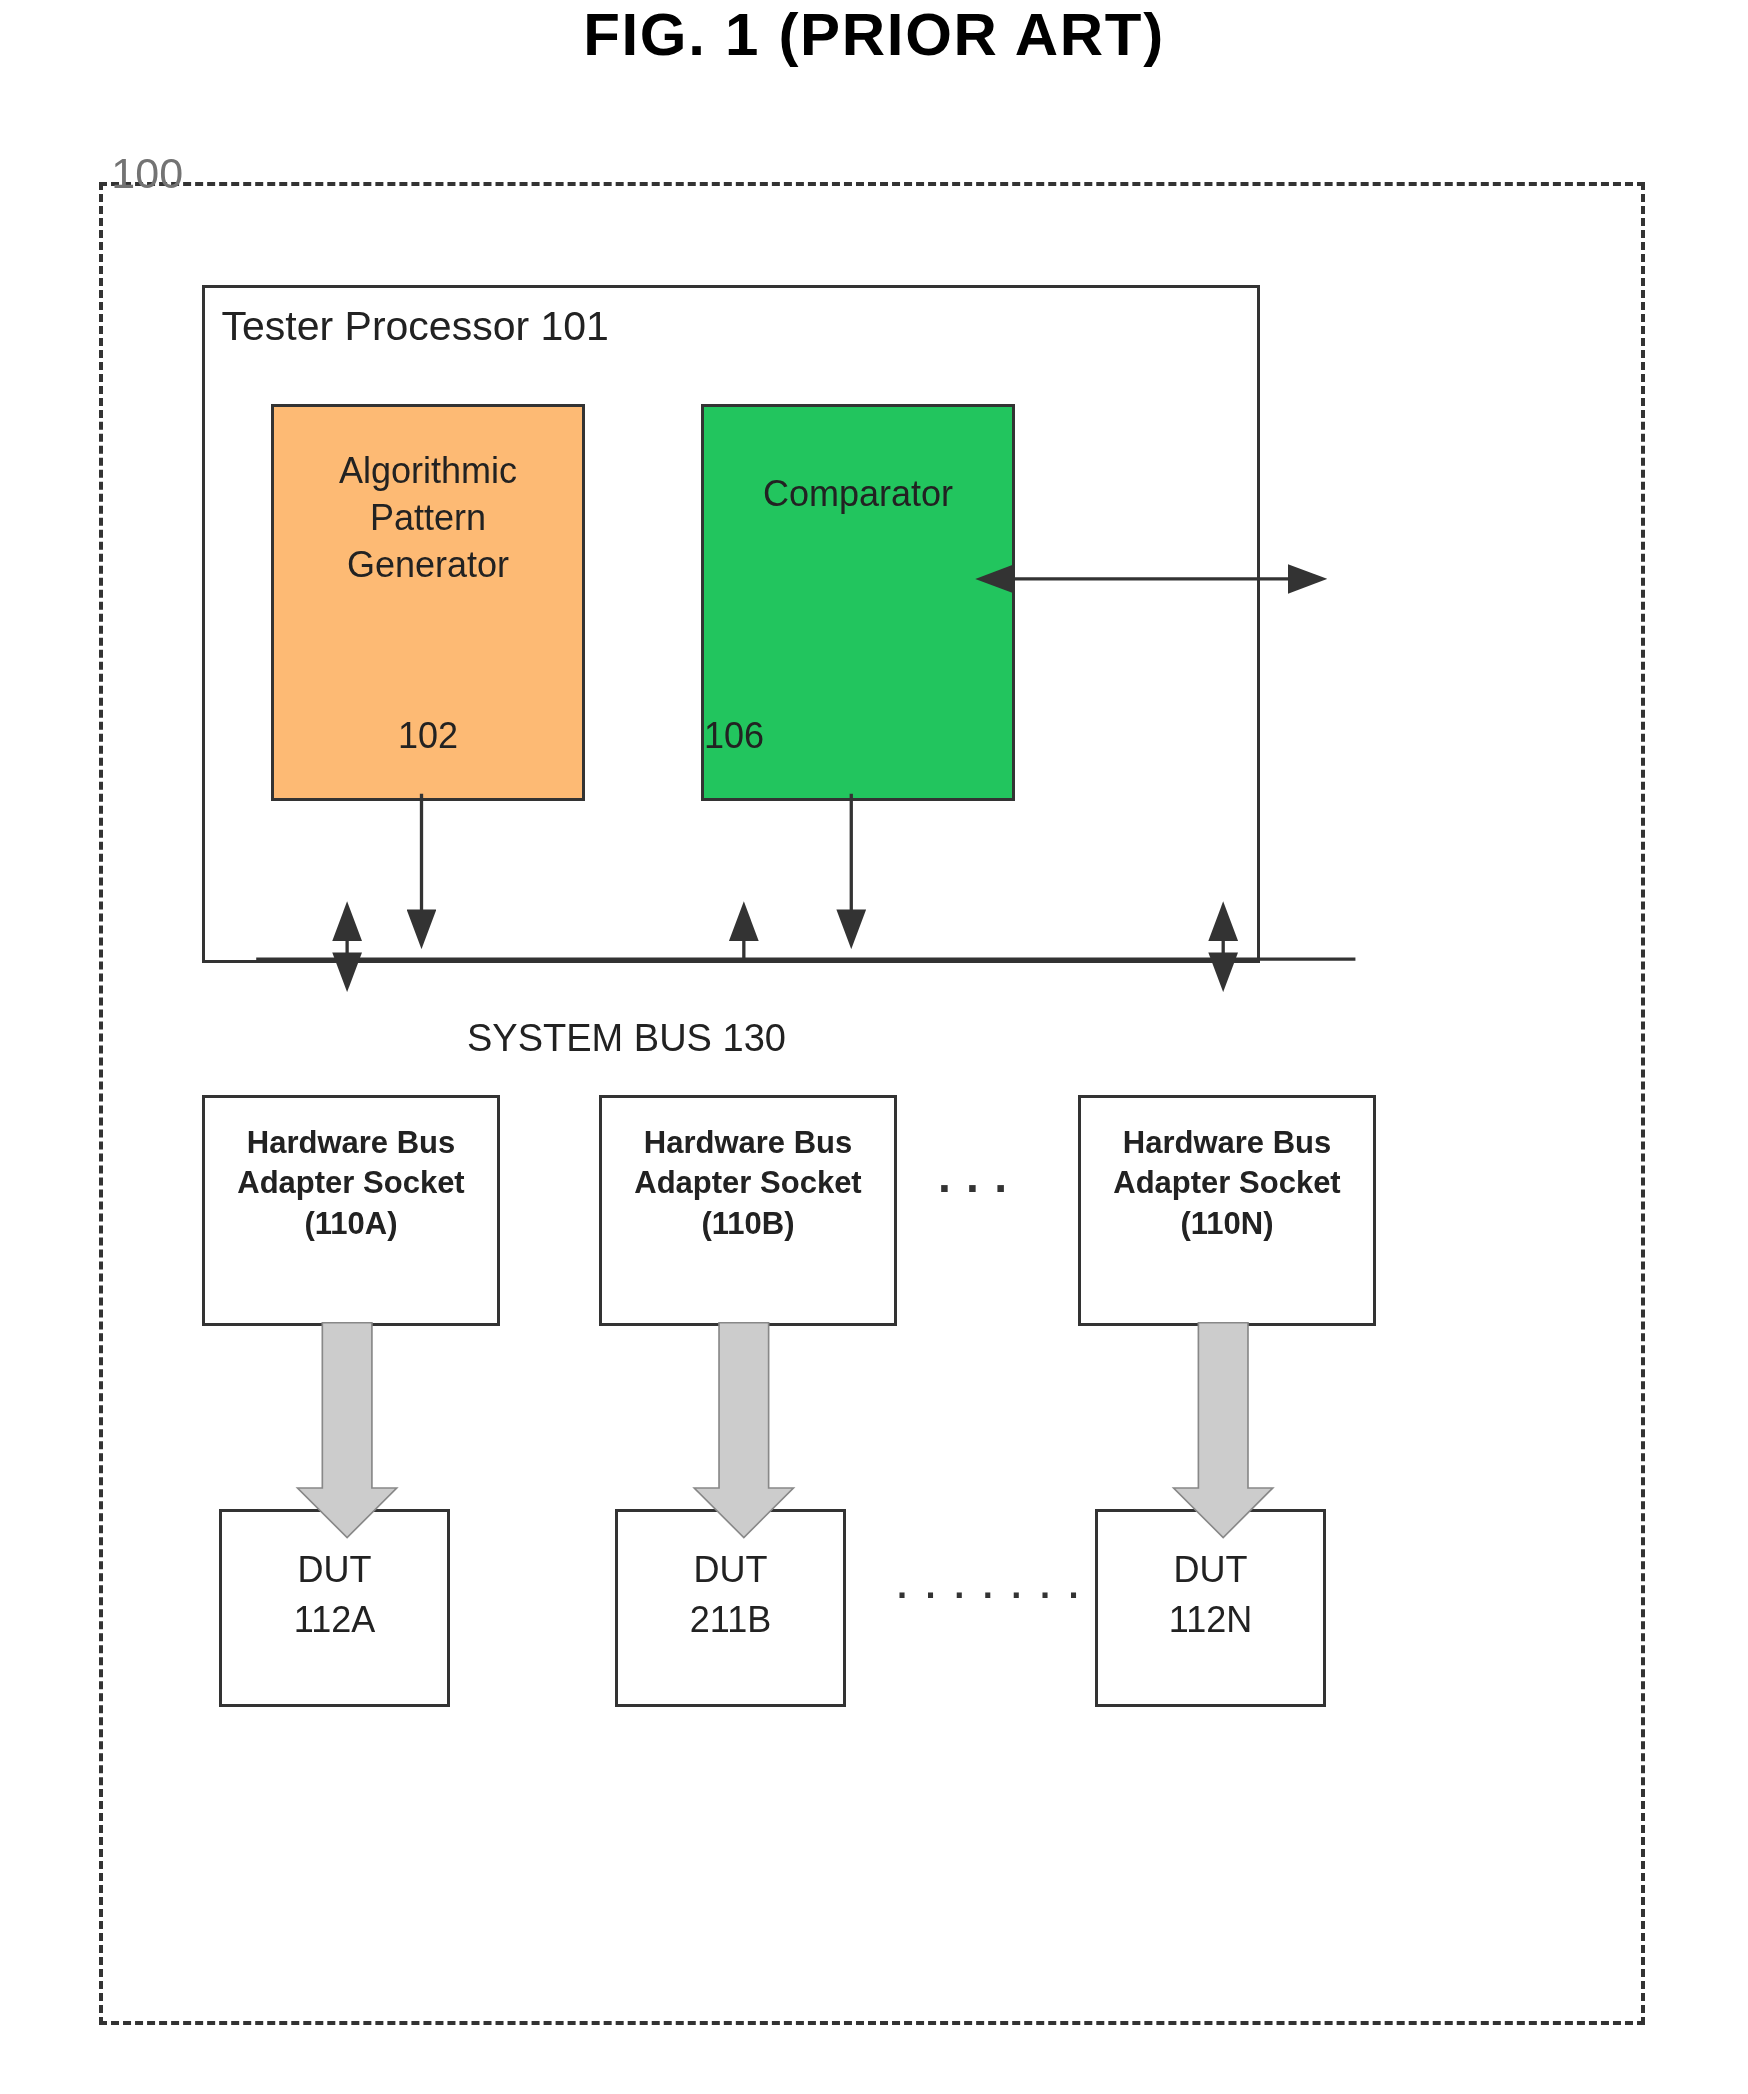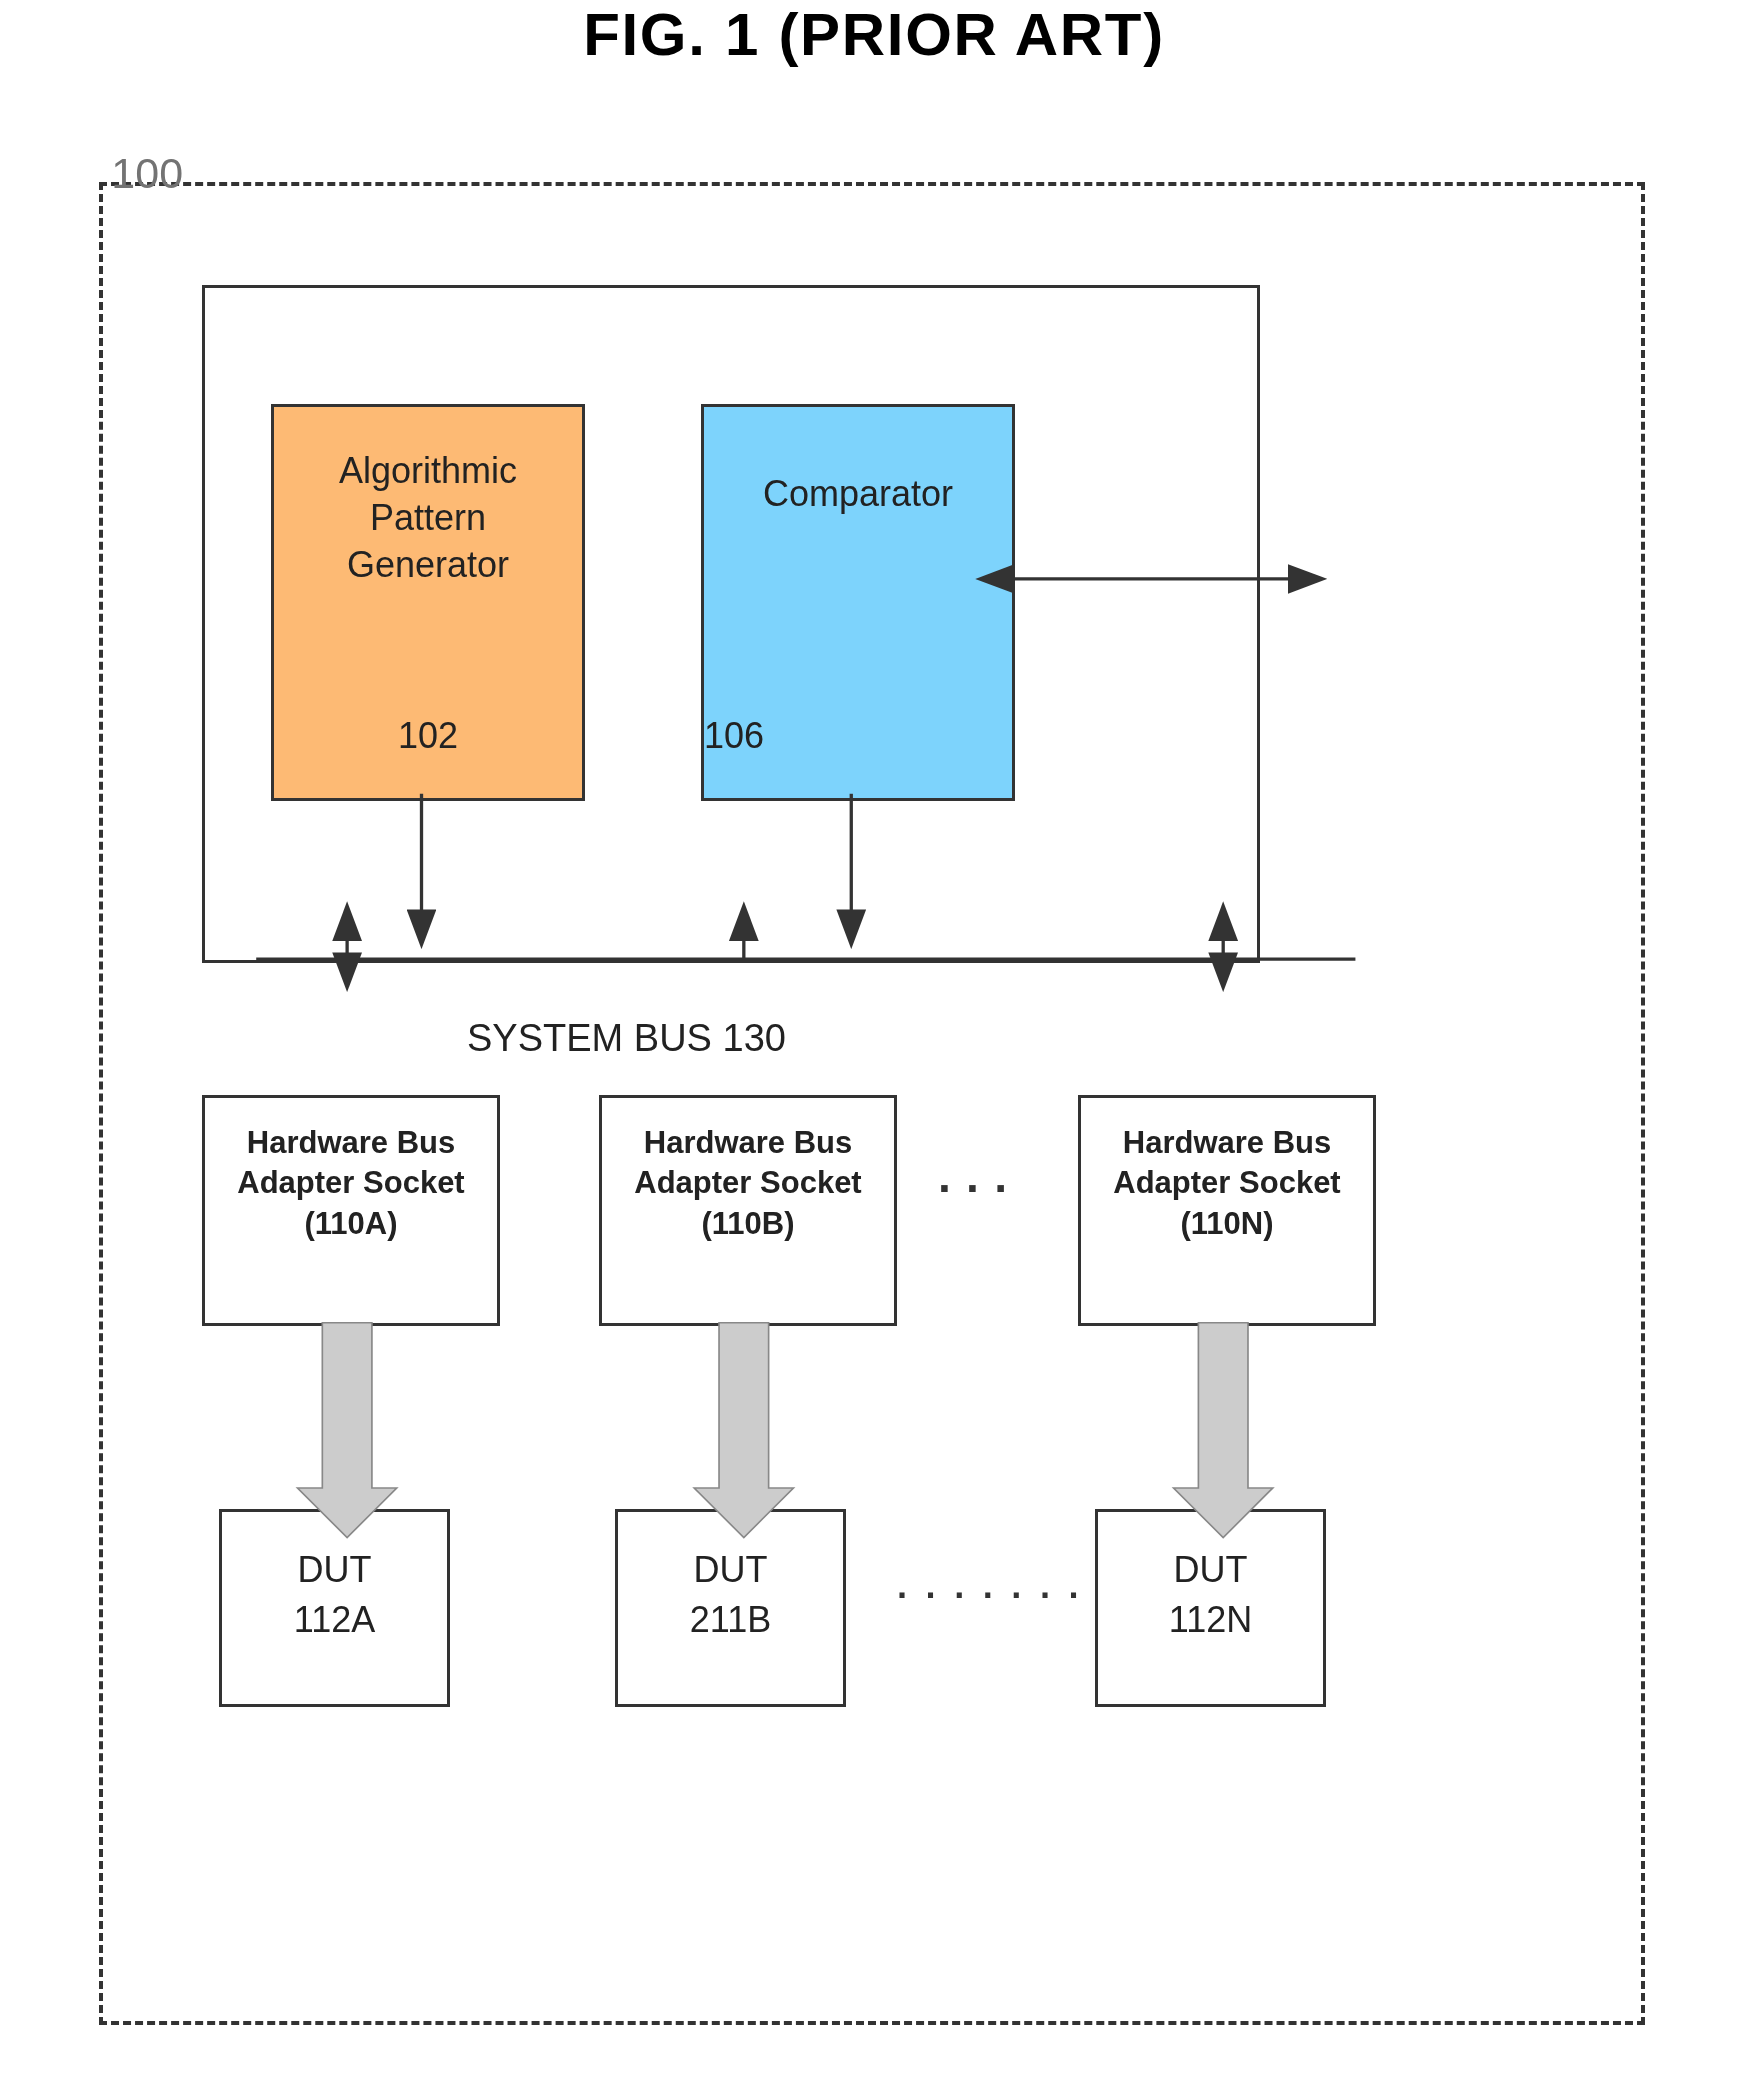--- a/index.html
+++ b/index.html
@@ -91,21 +91,21 @@
     }
 
     
     .comparator-box {
       position: absolute;
       top: 116px;
       left: 496px;
       width: 314px;
       height: 397px;
       border: 3.3px solid #333;
-      background: #7dd3fc;
+      background: #22c55e;
     }
 
     .comparator-text {
       position: absolute;
       top: 66px;
       left: 0;
       width: 100%;
       text-align: center;
       font-size: 36px;
       color: #222;
@@ -223,20 +223,21 @@
   </style>
 </head>
 <body>
 
 <div class="page-title">FIG. 1  (PRIOR ART)</div>
 
 <div class="outer-dashed">
   <span class="label-100">100</span>
 
   <div class="tester-processor-box">
+    <span class="tester-processor-label">Tester Processor 101</span>
 
     <div class="apg-box">
       <div class="apg-text">
         <span>Algorithmic</span><br>
         <span>Pattern</span><br>
         <span>Generator</span>
       </div>
       <div class="apg-num">102</div>
     </div>
 

